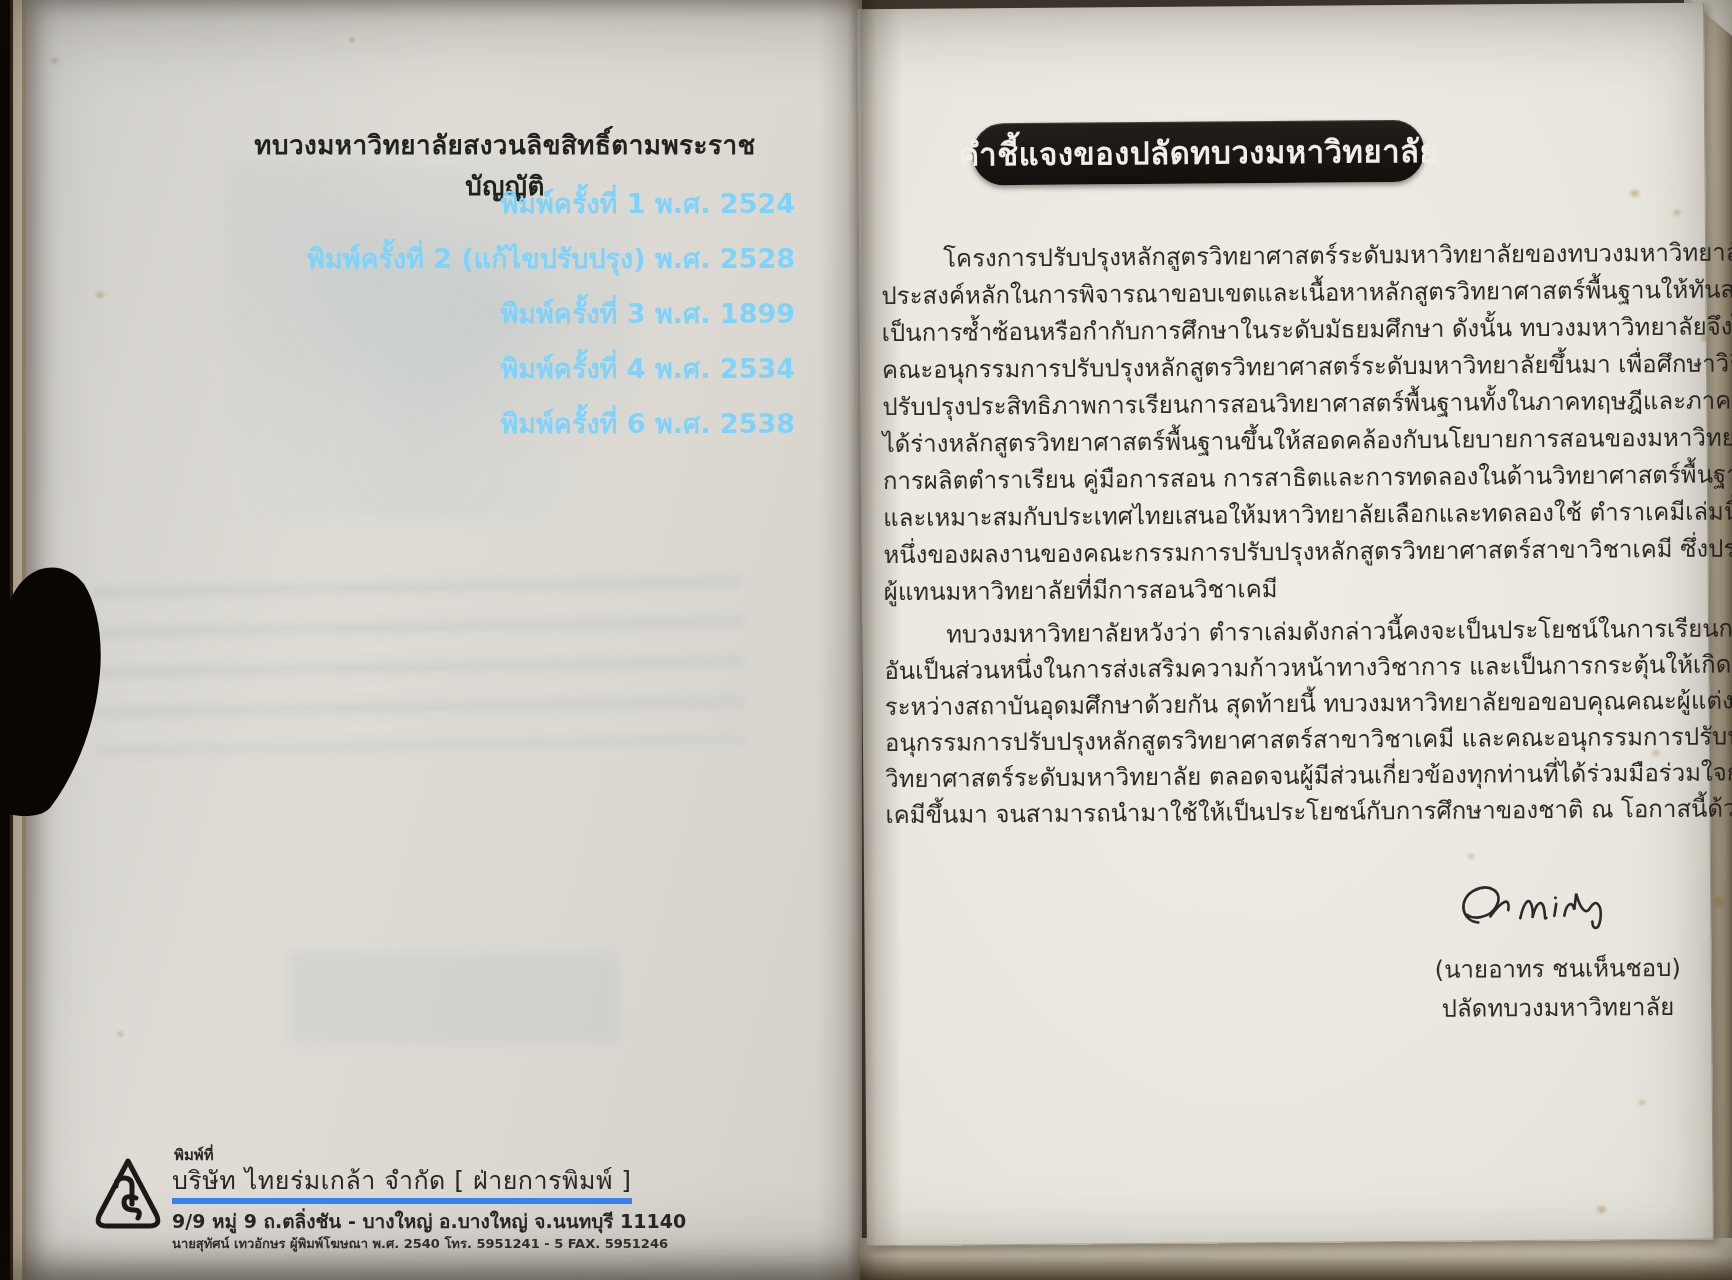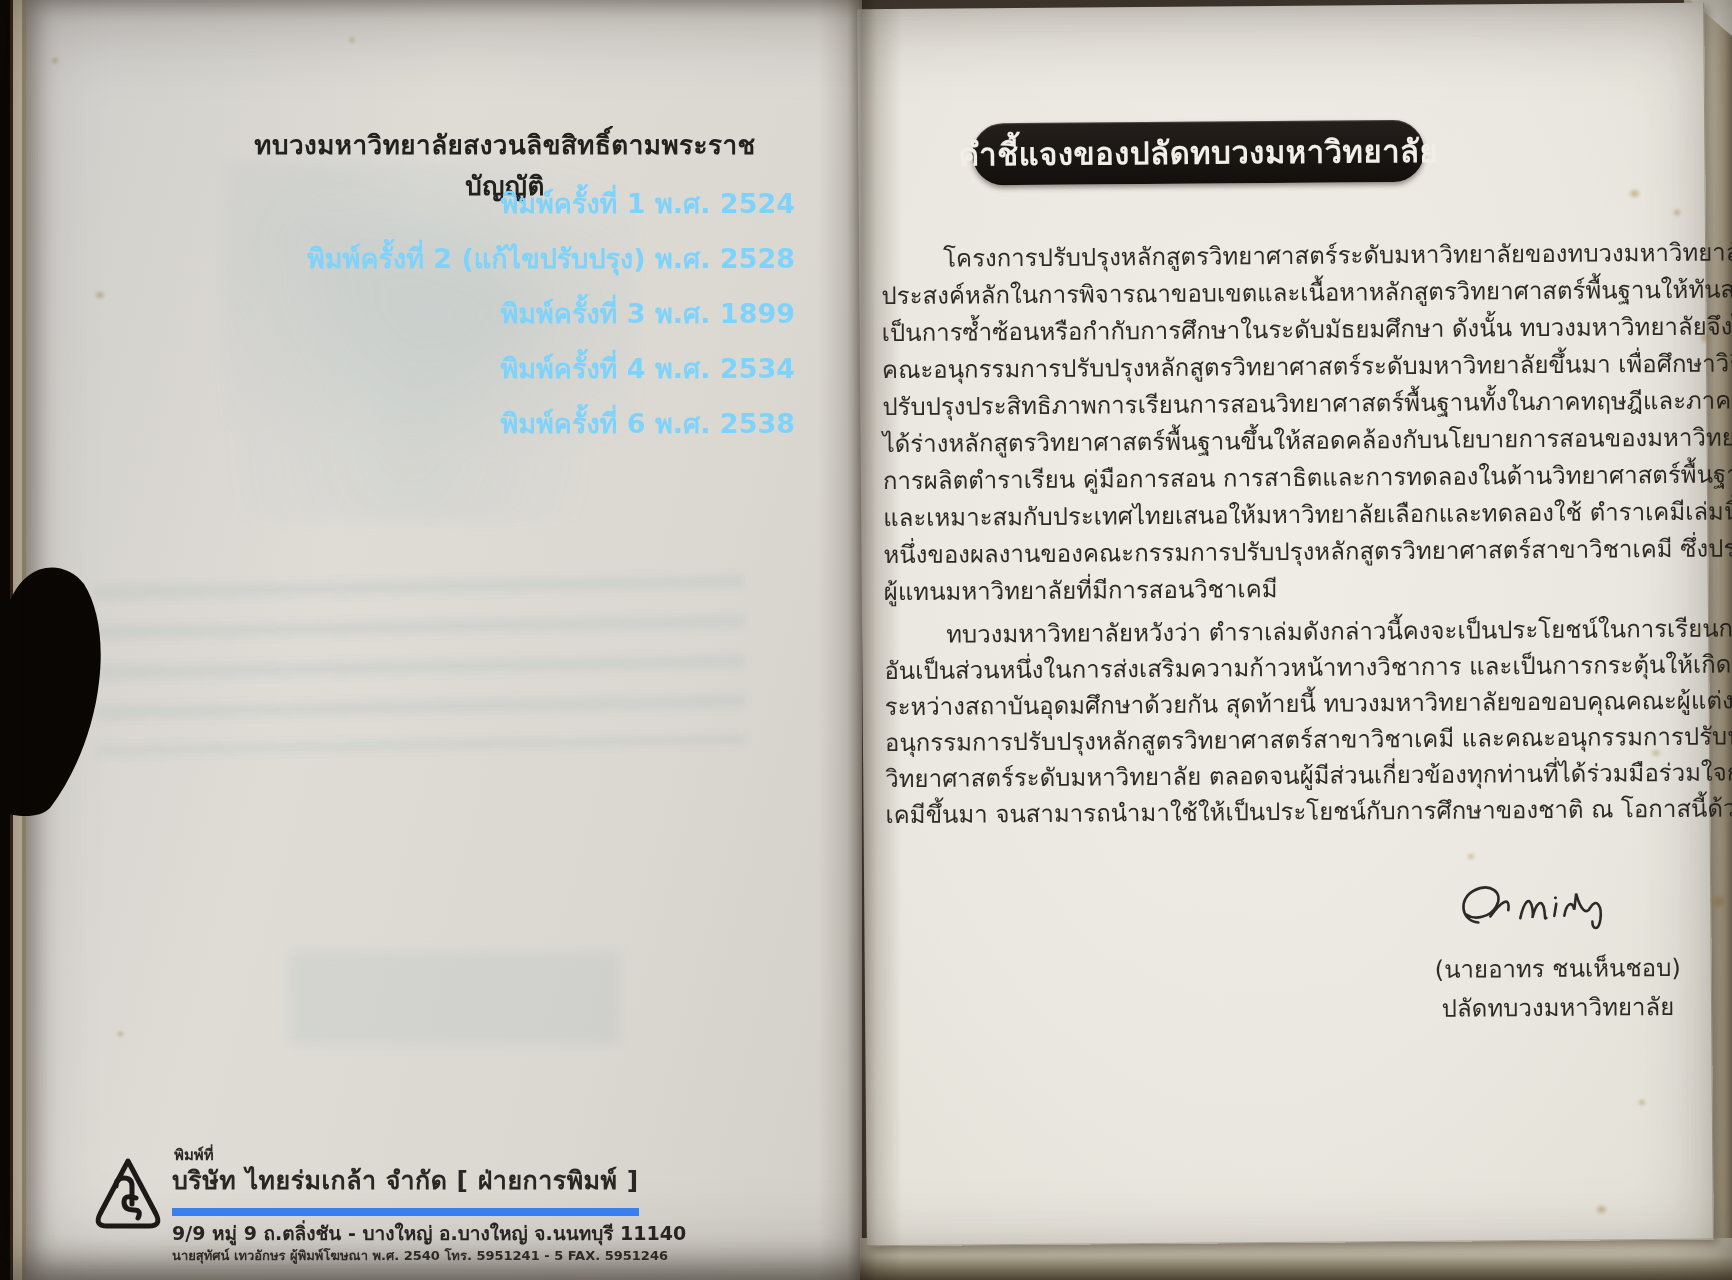--- a/index.html
+++ b/index.html
@@ -54,22 +54,22 @@
     position:absolute;left:215px;top:176px;width:580px;text-align:right;
     font-size:27px;font-weight:bold;color:#7dd3fc;
   }
   .editions .line{display:block;height:55px;line-height:55px;white-space:nowrap;}
   
   .printer{position:absolute;left:92px;top:1130px;width:560px;color:#2a2724;}
   .printer-logo{position:absolute;left:0;top:26px;}
   .printer-text{position:absolute;left:80px;top:16px;width:480px;}
   .printed-at{font-size:15px;font-weight:bold;line-height:18px;margin-left:2px;}
   .company{
-    font-size:25px;font-weight:bold;line-height:34px;white-space:nowrap;
-    border-bottom:8px solid #3b82f6;display:inline-block;padding-bottom:10px;letter-spacing:.5px;
+    font-size:25px;font-weight:normal;line-height:34px;white-space:nowrap;
+    border-bottom:6px solid #3b82f6;display:inline-block;padding-bottom:0;letter-spacing:.5px;
   }
   .address{font-size:19px;font-weight:bold;line-height:28px;white-space:nowrap;margin-top:3px;}
   .registration{font-size:13px;font-weight:bold;line-height:18px;white-space:nowrap;color:#34312d;}
   
   .heading-pill{
     position:absolute;left:976px;top:121px;width:452px;height:62px;border-radius:32px;
     background:linear-gradient(180deg,#241f1b,#120f0c);
     box-shadow:0 3px 5px rgba(40,30,20,.45), inset 0 1px 1px rgba(255,255,255,.18);
     display:flex;align-items:center;justify-content:center;
   }

